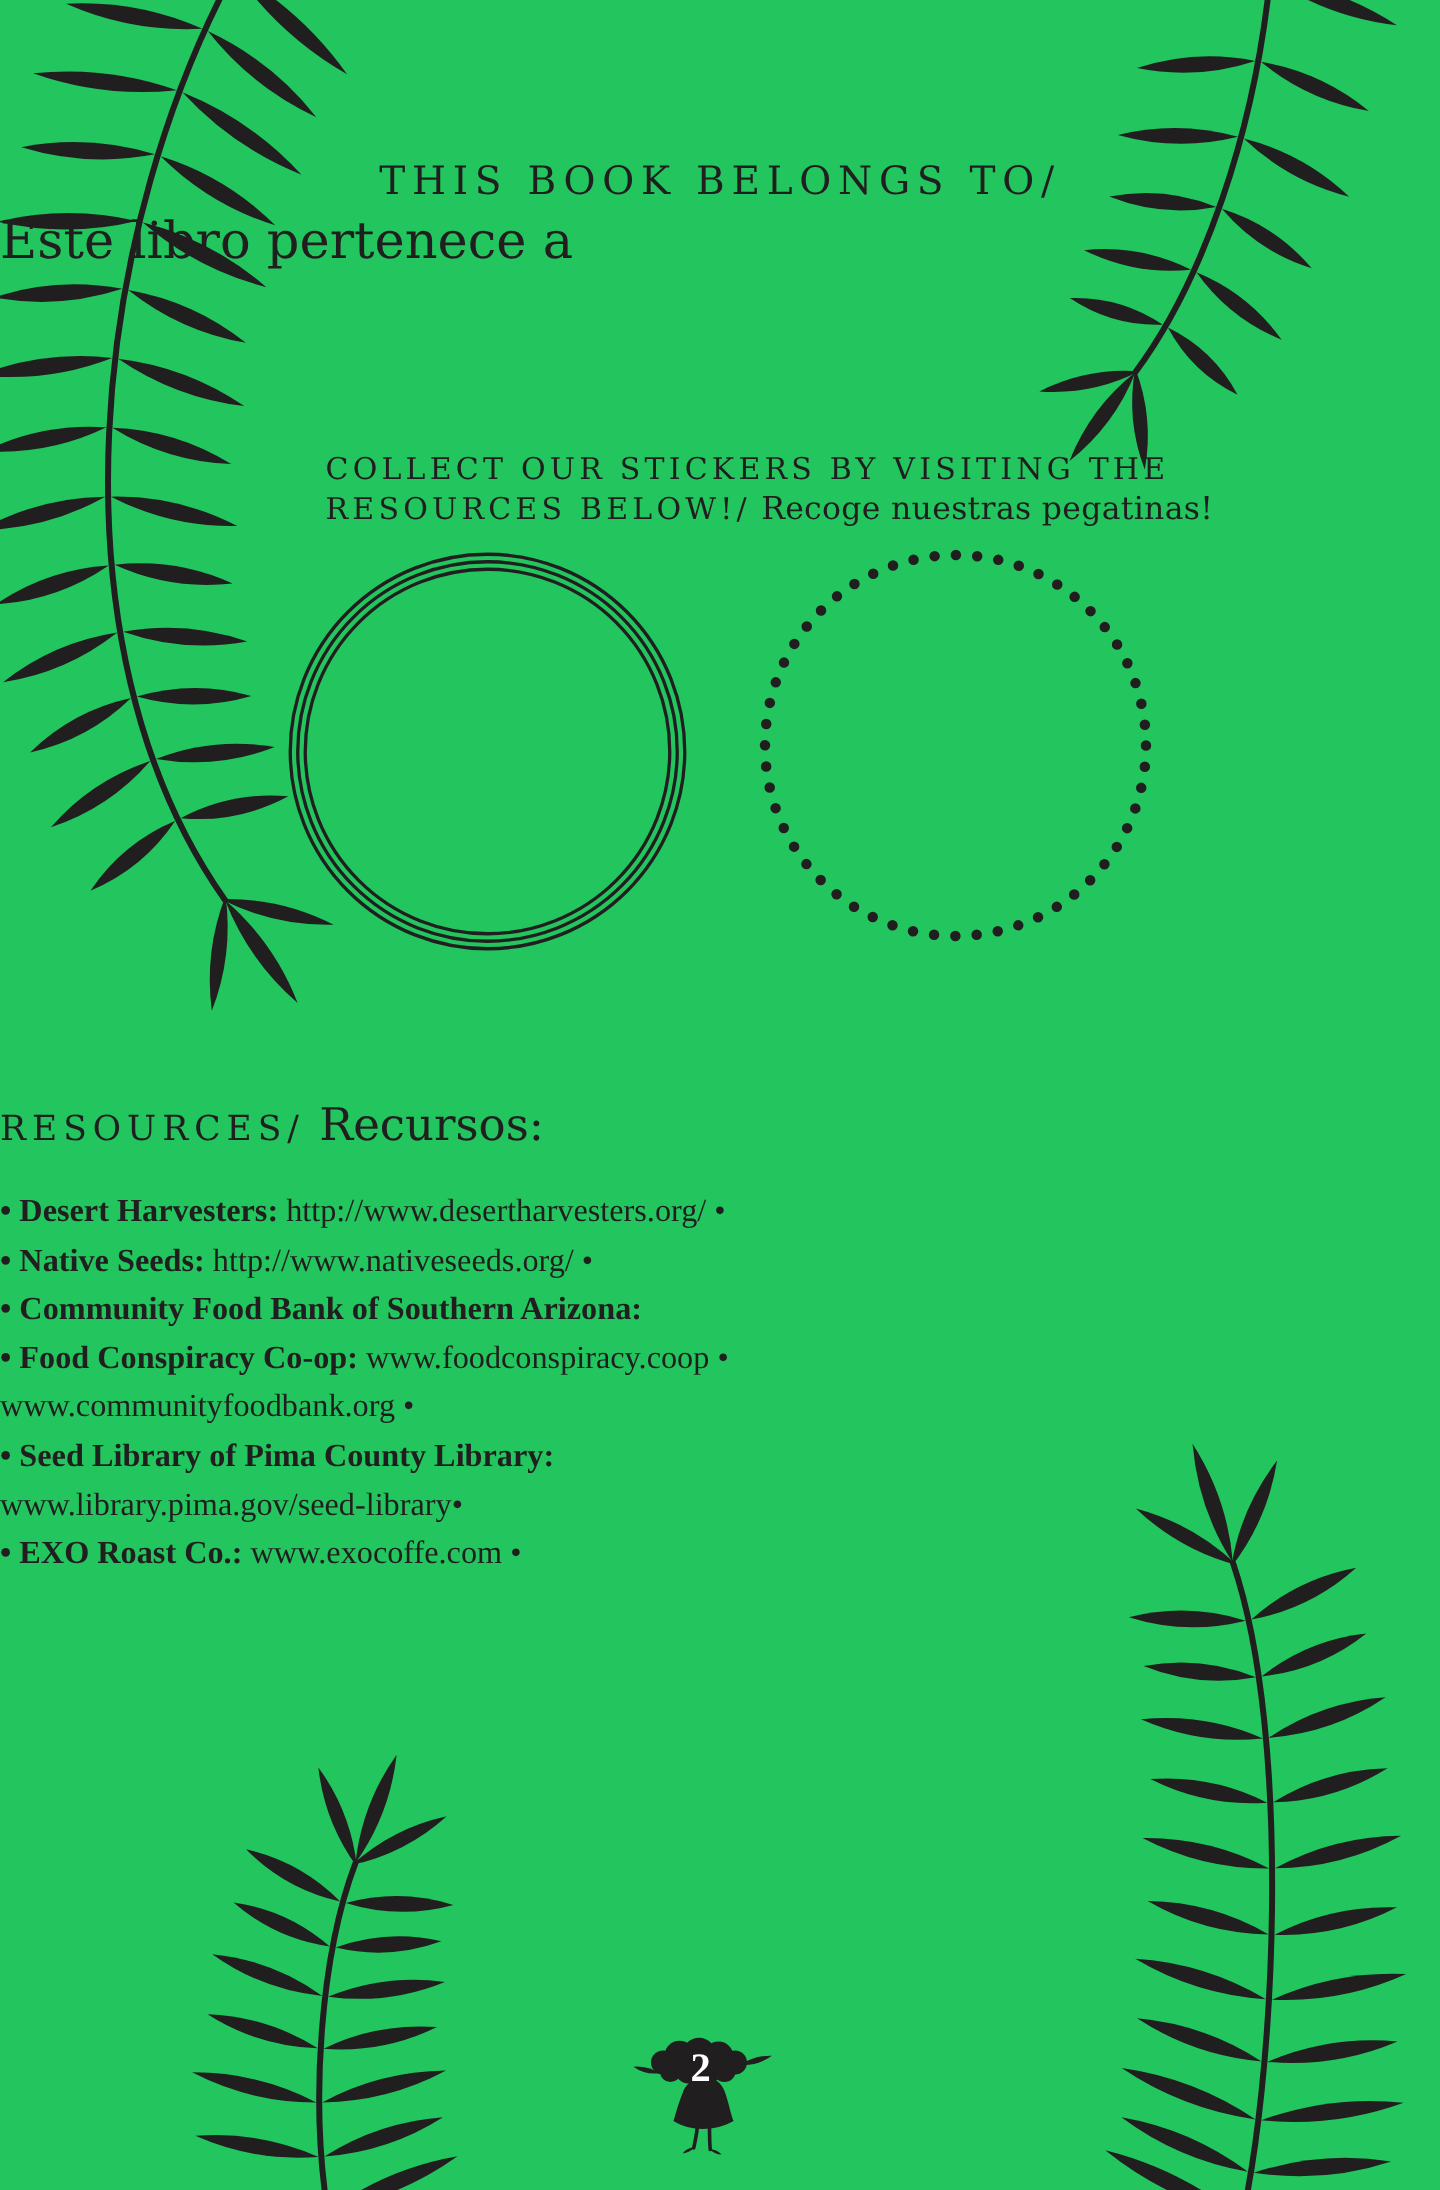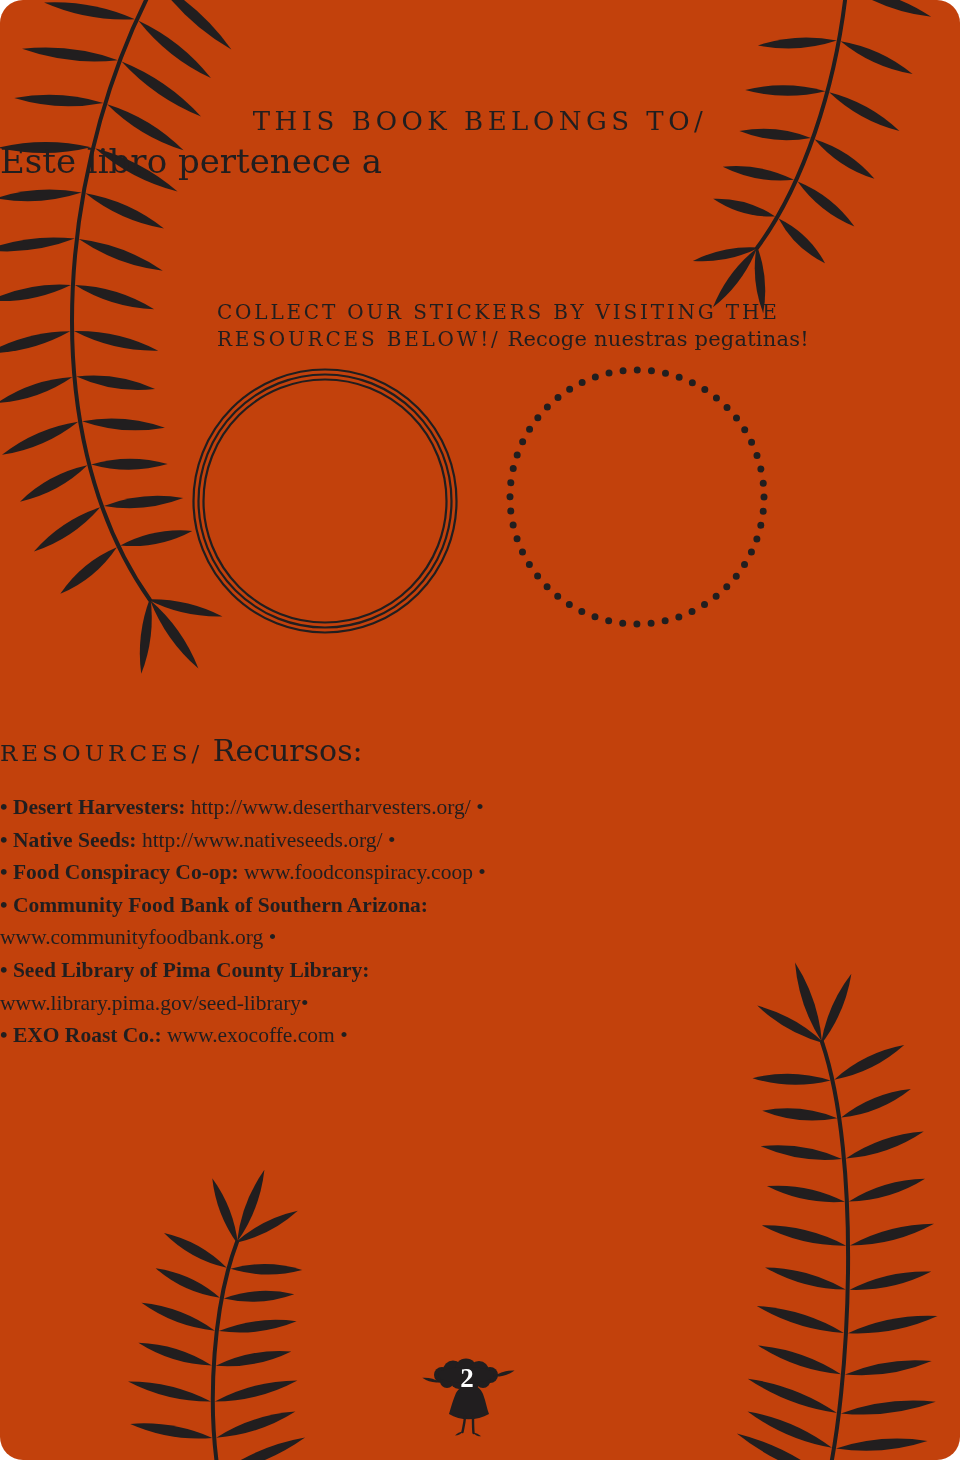--- a/index.html
+++ b/index.html
@@ -1,20 +1,19 @@
 <!DOCTYPE html>
 <html style="--ink: #211e1f;"><head>
 <meta charset="utf-8">
 <style>
   html,body{margin:0;padding:0;background:#fff;}
   .page{
-    position:relative;width:960px;height:1460px;background:#c2410c;overflow:hidden;
+    position:relative;width:960px;height:1460px;background:#22c55e;overflow:hidden;
     color:var(--ink,#211e1f);
     font-family:"Liberation Serif",serif;
-    border-radius:23px;
   }
   svg{display:block;}
   .decor-layer{position:absolute;left:0;top:0;pointer-events:none;}
   .title-en{
     position:absolute;top:106px;left:0;width:100%;text-align:center;
     font-family:"DejaVu Serif",serif;font-size:26px;letter-spacing:4.5px;
     white-space:nowrap;
   }
   .title-es{
     position:absolute;top:141px;left:0;width:100%;text-align:left;
@@ -164,22 +163,22 @@
     <g>
       <circle cx="637" cy="497" r="127" fill="none" stroke="#211e1f" stroke-width="7" stroke-linecap="round" stroke-dasharray="0 14.25"></circle>
     </g>
   </svg>
 
   <div class="res-head"><span class="en">RESOURCES/</span><span class="es"> Recursos:</span></div>
 
   <div class="res-list">
     <div class="r-line"><span class="r-b">• </span><span class="r-b">Desert Harvesters:</span><span> http://www.desertharvesters.org/ •</span></div>
     <div class="r-line"><span class="r-b">• </span><span class="r-b">Native Seeds:</span><span> http://www.nativeseeds.org/ •</span></div>
+    <div class="r-line"><span class="r-b">• </span><span class="r-b">Community Food Bank of Southern Arizona:</span><span></span></div>
     <div class="r-line"><span class="r-b">• </span><span class="r-b">Food Conspiracy Co-op:</span><span> www.foodconspiracy.coop  •</span></div>
-    <div class="r-line"><span class="r-b">• </span><span class="r-b">Community Food Bank of Southern Arizona:</span><span></span></div>
     <div class="r-line"><span class="r-b"></span><span class="r-b"></span><span>www.communityfoodbank.org •</span></div>
     <div class="r-line"><span class="r-b">• </span><span class="r-b">Seed Library of Pima County Library:</span><span></span></div>
     <div class="r-line"><span class="r-b"></span><span class="r-b"></span><span>www.library.pima.gov/seed-library•</span></div>
     <div class="r-line"><span class="r-b">• </span><span class="r-b">EXO Roast Co.:</span><span>  www.exocoffe.com •</span></div>
   </div>
 
   <svg class="pagemark" width="100" height="88" viewBox="0 0 100 88" aria-hidden="true">
     <g fill="#211e1f">
 
       <path d="M-9 0 Q0 -3 9 0 Q0 3.5 -9 0 Z" transform="translate(11 23) rotate(14)"></path>

